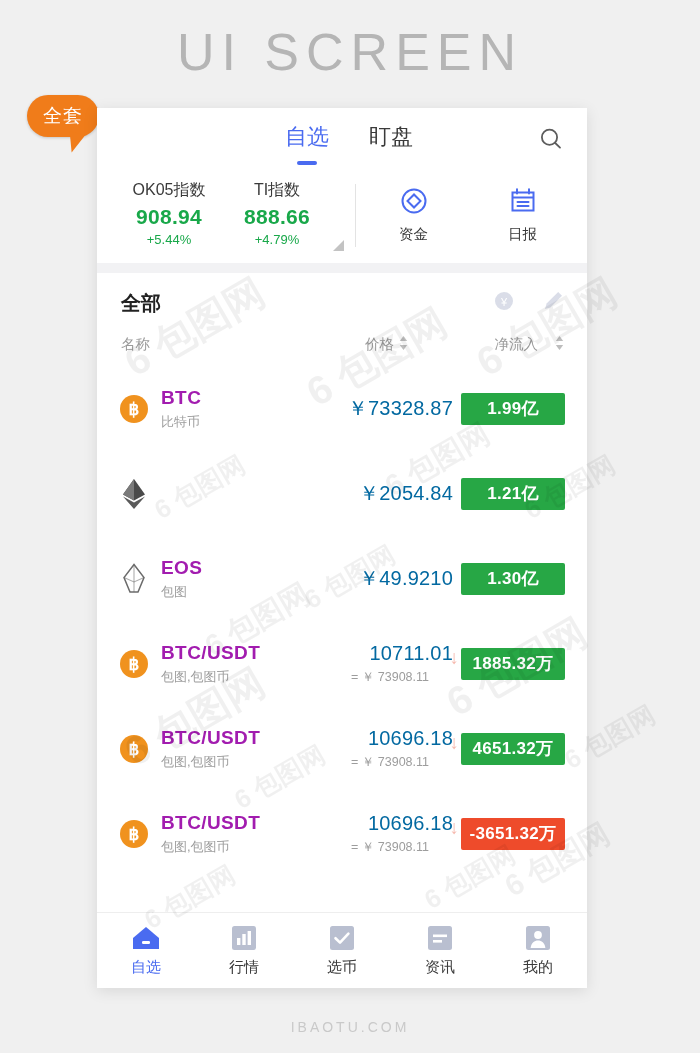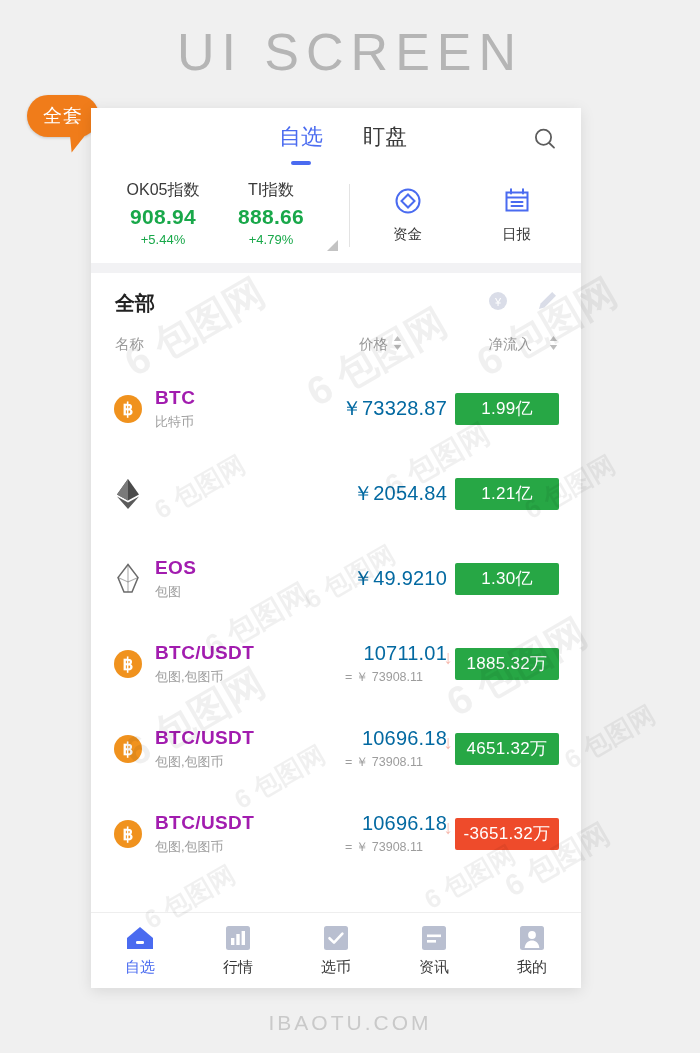--- a/index.html
+++ b/index.html
@@ -13,21 +13,21 @@
 
   
   .page-title {
     position:absolute; top:22px; left:0; width:700px;
     text-align:center;
     font-size:52px; font-weight:400; letter-spacing:7px;
     color:#b5b5b5;
   }
   .footer-mark {
     position:absolute; bottom:18px; left:0; width:700px;
-    text-align:center; font-size:21px; letter-spacing:3px;
+    text-align:center; font-size:14px; letter-spacing:3px;
     color:#c9c9c9;
   }
 
   
   .badge-wrap { position:absolute; left:27px; top:95px; width:76px; height:62px; }
   .badge-bubble {
     width:72px; height:42px; border-radius:21px;
     background:#f07c1a;
     display:flex; align-items:center; justify-content:center;
     color:#fff; font-size:19px; letter-spacing:1px;
@@ -37,21 +37,21 @@
     position:absolute; left:40px; top:38px;
     width:0; height:0;
     border-left:7px solid transparent;
     border-right:9px solid transparent;
     border-top:20px solid #f07c1a;
     transform:rotate(14deg);
   }
 
   
   .phone {
-    position:absolute; left:91px; top:108px;
+    position:absolute; left:97px; top:108px;
     width:490px; height:880px;
     background:#ffffff;
     box-shadow:0 3px 14px rgba(0,0,0,.10);
     display:flex; flex-direction:column;
     overflow:hidden;
   }
 
   
   .top-card { background:#fff; padding:0; }
   .tabbar {
@@ -137,21 +137,21 @@
   .price-main { font-size:20px; color:#0369a1; font-weight:400; letter-spacing:.2px; }
   .price-sub { font-size:12.5px; color:#9d9d9d; margin-top:4px; padding-right:24px; }
   .arrow-down {
     position:absolute; right:2px; top:6px;
     color:#f6b9ae; font-size:19px; line-height:1;
   }
   .flow-col { flex:0 0 104px; display:flex; justify-content:flex-end; }
   .flow-badge {
     min-width:104px; height:32px; border-radius:2px;
     display:flex; align-items:center; justify-content:center;
-    color:#fff; font-size:17px; font-weight:400; letter-spacing:.3px;
+    color:#fff; font-size:17px; font-weight:700; letter-spacing:.3px;
   }
 
   
   .bottom-nav {
     flex:0 0 76px; border-top:1px solid #eeeeee;
     display:flex; align-items:center; background:#fff;
   }
   .nav-item { flex:1; text-align:center; }
   .nav-ico { height:28px; display:flex; align-items:center; justify-content:center; }
   .nav-label { font-size:15px; color:#3a3a3a; margin-top:6px; }

